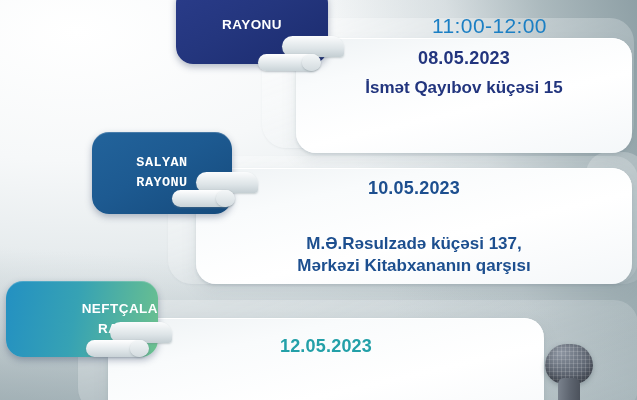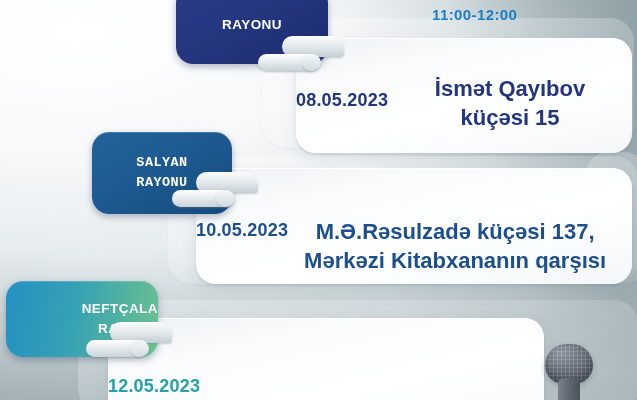--- a/index.html
+++ b/index.html
@@ -72,34 +72,34 @@
   
   .card {
     position:absolute;
     border-radius:20px;
     background:linear-gradient(167deg, #eef2f4 0%, #f9fbfc 26%, #ffffff 58%, #f4f7f9 100%);
     box-shadow:
       0 2px 3px rgba(116,132,139,.22),
       0 8px 16px rgba(116,132,139,.13),
       inset 0 1px 0 rgba(255,255,255,.95);
     display:flex;
-    flex-direction:row;
+    flex-direction:column;
     align-items:center;
     justify-content:flex-start;
     text-align:center;
     padding-top:9px;
   }
   .card-date {
     font-size:18px;
     font-weight:bold;
     letter-spacing:.2px;
     line-height:1.25;
   }
   .card-address {
-    font-size:22px;
+    font-size:17px;
     font-weight:bold;
     line-height:1.3;
     margin-top:7px;
     padding:0 16px;
   }
 
   
   .badge {
     position:absolute;
     border-radius:17px;
@@ -138,24 +138,25 @@
   .link .link-hook {
     position:absolute;
     border-radius:13px;
     background:linear-gradient(180deg,#fbfcfd 0%,#dde4e7 60%,#c4ced2 100%);
     box-shadow:0 1px 2px rgba(110,125,133,.35);
   }
 
   
   #time-label {
     position:absolute;
-    font-size:15px;
-    font-weight:bold;
+    font-size:21px;
+    font-weight:normal;
     letter-spacing:.4px;
     z-index:5;
+    margin-top:8px;
   }
 </style>
 </head>
 <body>
 
 <div id="poster">
 
   <div class="bg-wash-right"></div>
   <div class="bg-wash-bottom"></div>
 

